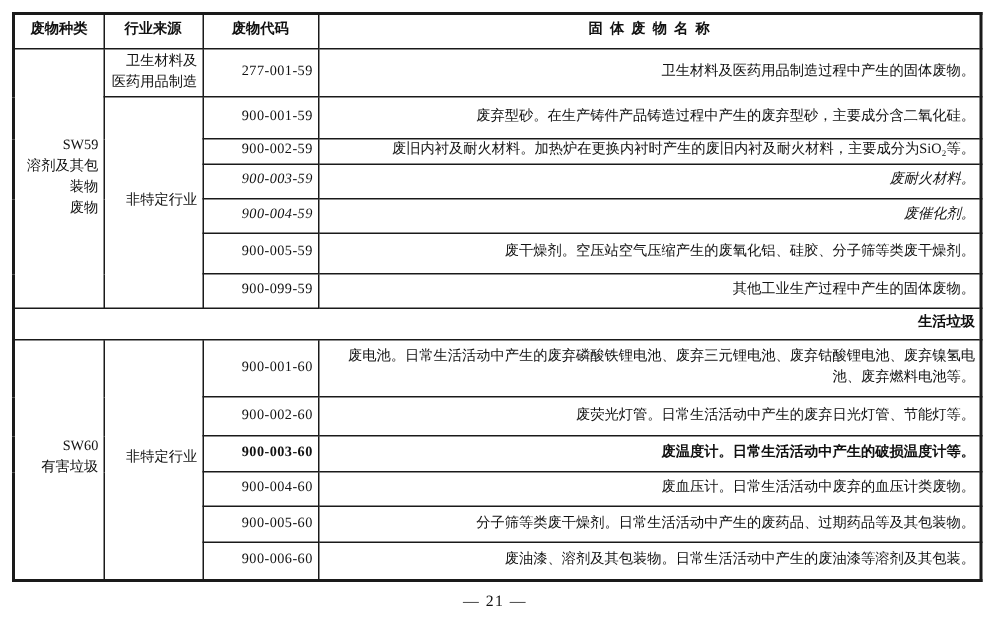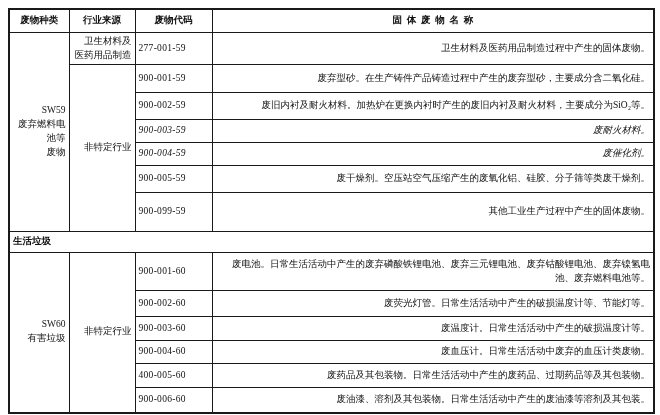--- a/index.html
+++ b/index.html
@@ -42,32 +42,32 @@
     text-align: center;
     font-size: 10px;
     height: 20px;
     white-space: pre;
   }
   td.cat, td.src {
     text-align: right;
     line-height: 1.5;
   }
   td.code {
-    text-align: left;
+    text-align: right;
     font-family: "Liberation Serif", "DejaVu Serif", serif;
     letter-spacing: 0.3px;
     white-space: nowrap;
   }
   td.name {
     text-align: right;
     padding-left: 5px;
     padding-right: 4px;
   }
   td.divider {
-    text-align: left;
+    text-align: right;
     font-weight: bold;
     font-size: 10px;
     height: 18px;
   }
   .cat-line { display: block; }
   .footer {
     position: absolute;
     left: 0;
     right: 0;
     top: 396px;
@@ -94,86 +94,87 @@
         <tr>
       <th class="hdr">废物种类</th>
       <th class="hdr">行业来源</th>
       <th class="hdr">废物代码</th>
       <th class="hdr">固  体  废  物  名  称</th>
     </tr>
 
     <tr style="height:32px;">
       <td class="cat" rowspan="7">
         <span class="cat-line">SW59</span>
-        <span class="cat-line">废弃燃料电池等</span>
+        <span class="cat-line">溶剂及其包装物</span>
         <span class="cat-line">废物</span>
       </td>
       <td class="src">
         <span class="cat-line">卫生材料及</span>
         <span class="cat-line">医药用品制造</span>
       </td>
       <td class="code">277-001-59</td>
       <td class="name">卫生材料及医药用品制造过程中产生的固体废物。</td>
     </tr>
 
     <tr style="height:28px;">
       <td class="src" rowspan="6">非特定行业</td>
       <td class="code">900-001-59</td>
       <td class="name">废弃型砂。在生产铸件产品铸造过程中产生的废弃型砂，主要成分含二氧化硅。</td>
     </tr>
-    <tr style="height:27px;">
+    <tr style="height:17px;">
       <td class="code">900-002-59</td>
       <td class="name">废旧内衬及耐火材料。加热炉在更换内衬时产生的废旧内衬及耐火材料，主要成分为SiO₂等。</td>
     </tr>
     <tr style="height:23px;font-style:italic;">
       <td class="code">900-003-59</td>
       <td class="name">废耐火材料。</td>
     </tr>
     <tr style="height:23px;font-style:italic;">
       <td class="code">900-004-59</td>
       <td class="name">废催化剂。</td>
     </tr>
     <tr style="height:27px;">
       <td class="code">900-005-59</td>
       <td class="name">废干燥剂。空压站空气压缩产生的废氧化铝、硅胶、分子筛等类废干燥剂。</td>
     </tr>
-    <tr style="height:39px;">
+    <tr style="height:23px;">
       <td class="code">900-099-59</td>
       <td class="name">其他工业生产过程中产生的固体废物。</td>
     </tr>
 
     <tr>
       <td class="divider" colspan="4">生活垃圾</td>
     </tr>
 
     <tr style="height:38px;">
       <td class="cat" rowspan="6">
         <span class="cat-line">SW60</span>
         <span class="cat-line">有害垃圾</span>
       </td>
       <td class="src" rowspan="6">非特定行业</td>
       <td class="code">900-001-60</td>
       <td class="name">废电池。日常生活活动中产生的废弃磷酸铁锂电池、废弃三元锂电池、废弃钴酸锂电池、废弃镍氢电池、废弃燃料电池等。</td>
     </tr>
     <tr style="height:26px;">
       <td class="code">900-002-60</td>
-      <td class="name">废荧光灯管。日常生活活动中产生的破损温度计等、节能灯等。</td>
+      <td class="name">废荧光灯管。日常生活活动中产生的废弃日光灯管、节能灯等。</td>
     </tr>
-    <tr style="height:24px;">
+    <tr style="height:24px;font-weight:bold;">
       <td class="code">900-003-60</td>
       <td class="name">废温度计。日常生活活动中产生的破损温度计等。</td>
     </tr>
     <tr style="height:23px;">
       <td class="code">900-004-60</td>
       <td class="name">废血压计。日常生活活动中废弃的血压计类废物。</td>
     </tr>
     <tr style="height:24px;">
-      <td class="code">400-005-60</td>
-      <td class="name">废药品及其包装物。日常生活活动中产生的废药品、过期药品等及其包装物。</td>
+      <td class="code">900-005-60</td>
+      <td class="name">分子筛等类废干燥剂。日常生活活动中产生的废药品、过期药品等及其包装物。</td>
     </tr>
     <tr style="height:25px;">
       <td class="code">900-006-60</td>
       <td class="name">废油漆、溶剂及其包装物。日常生活活动中产生的废油漆等溶剂及其包装。</td>
     </tr>
   </tbody>
     </table>
 
+  <div class="footer">—  21  —</div>
 </div>
 
 </body></html>

